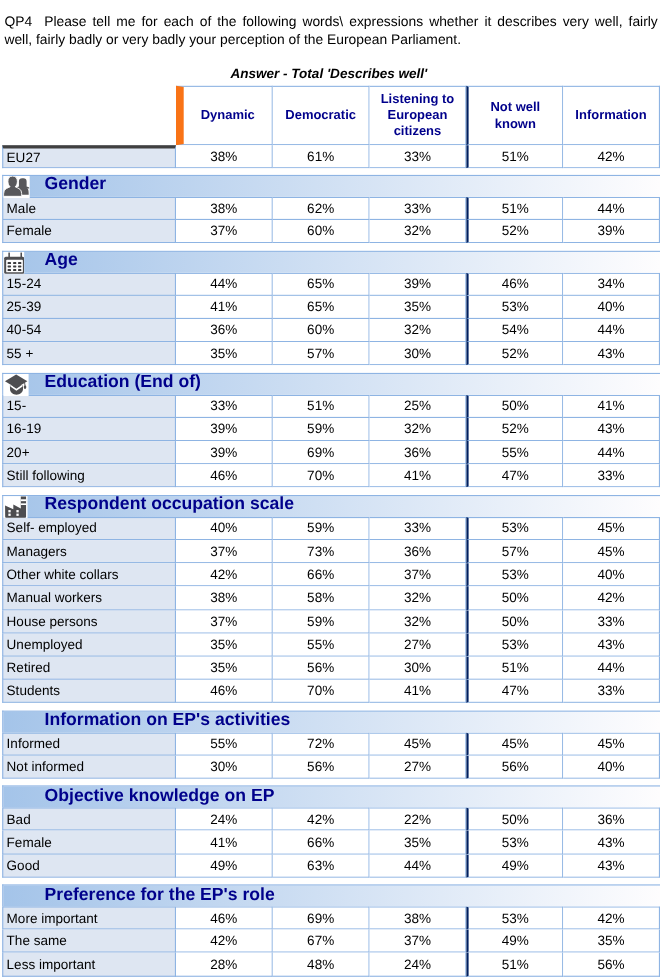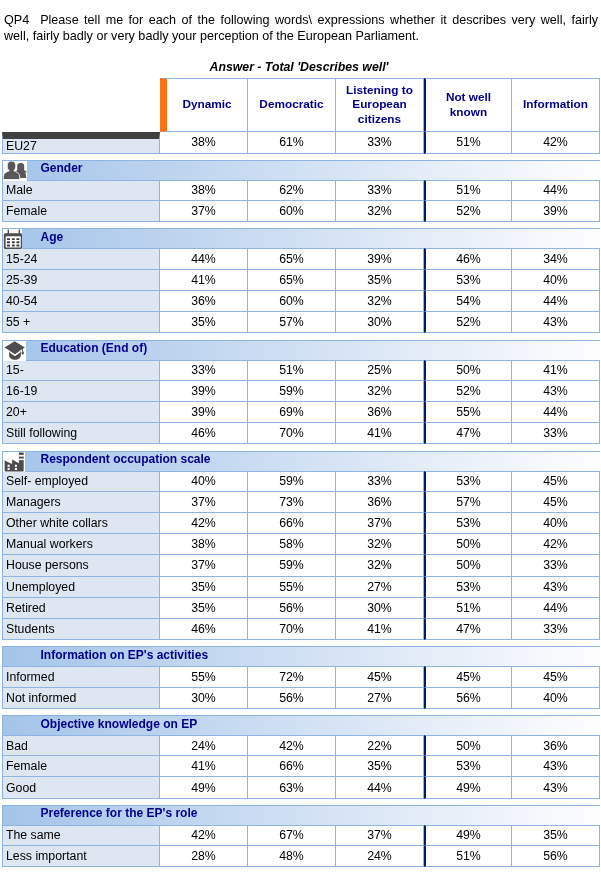--- a/index.html
+++ b/index.html
@@ -33,37 +33,37 @@
         border-top:1px solid #8EB4E3;border-bottom:1px solid #8EB4E3;
         border-right:1px solid #8EB4E3;background:#fff;}
   #tbl tr:first-child th.colh:nth-child(2){border-left:7px solid #f97316;}
   .hcorner{border:0;background:transparent;}
 
   .datarow td{height:21.2px;font-size:12.3px;color:#000;
         border-bottom:1px solid #8EB4E3;border-right:1px solid #8EB4E3;}
   .datarow .lbl{background:#DEE6F2;text-align:left;padding-left:3px;
         border-left:1px solid #8EB4E3;}
   .datarow .val{background:#fff;text-align:center;}
-  .datarow.totalrow .lbl{border-top:7px solid #404040;}
+  .datarow.totalrow .lbl{border-top:3px solid #404040;}
   .sechead + .datarow .lbl{border-top:1px solid #8EB4E3;}
   .sechead + .datarow .val{border-top:1px solid #8EB4E3;}
 
   .emph-left{border-left:2px solid #002060 !important;}
 
   .spacer td{height:6.3px;border:0;background:#fff;padding:0;line-height:0;font-size:0;}
 
   .sechead td.secbar{height:20px;padding:0;
       border:0;border-top:1px solid #8EB4E3;border-left:1px solid #8EB4E3;
       background:linear-gradient(to right,#A4C4E9 0%,#FEFDFE 100%);
       position:relative;}
   .icn{position:absolute;left:0;top:0;height:20px;
        display:block;background:#fff;overflow:hidden;line-height:0;}
   .icn svg{display:block;}
   .sectitle{position:absolute;left:37.5px;top:-1.5px;line-height:19px;
-       font-size:12px;font-weight:bold;color:#00008B;white-space:nowrap;}
+       font-size:16px;font-weight:bold;color:#00008B;white-space:nowrap;}
 </style>
 </head>
 <body>
 
 <div class="page">
 
   <div class="qhead">
       <span class="qline1"><span class="qcode">QP4</span>&nbsp; <span>Please tell me for each of the following words\ expressions whether it describes very well, fairly</span></span>
       <span class="qline2">well, fairly badly or very badly your perception of the European Parliament.</span>
     </div>
@@ -378,20 +378,28 @@
 </tr>
 <tr class="spacer">
           <td colspan="6"></td>
         </tr>
 <tr class="sechead">
   <td class="secbar" colspan="6">
             <span class="sectitle">Preference for the EP's role</span>
           </td>
 </tr>
 <tr class="datarow">
+  <td class="lbl">More important</td>
+  <td class="val">46%</td>
+  <td class="val">69%</td>
+  <td class="val">38%</td>
+  <td class="val emph-left">53%</td>
+  <td class="val">42%</td>
+</tr>
+<tr class="datarow">
   <td class="lbl">The same</td>
   <td class="val">42%</td>
   <td class="val">67%</td>
   <td class="val">37%</td>
   <td class="val emph-left">49%</td>
   <td class="val">35%</td>
 </tr>
 <tr class="datarow">
   <td class="lbl">Less important</td>
   <td class="val">28%</td>

